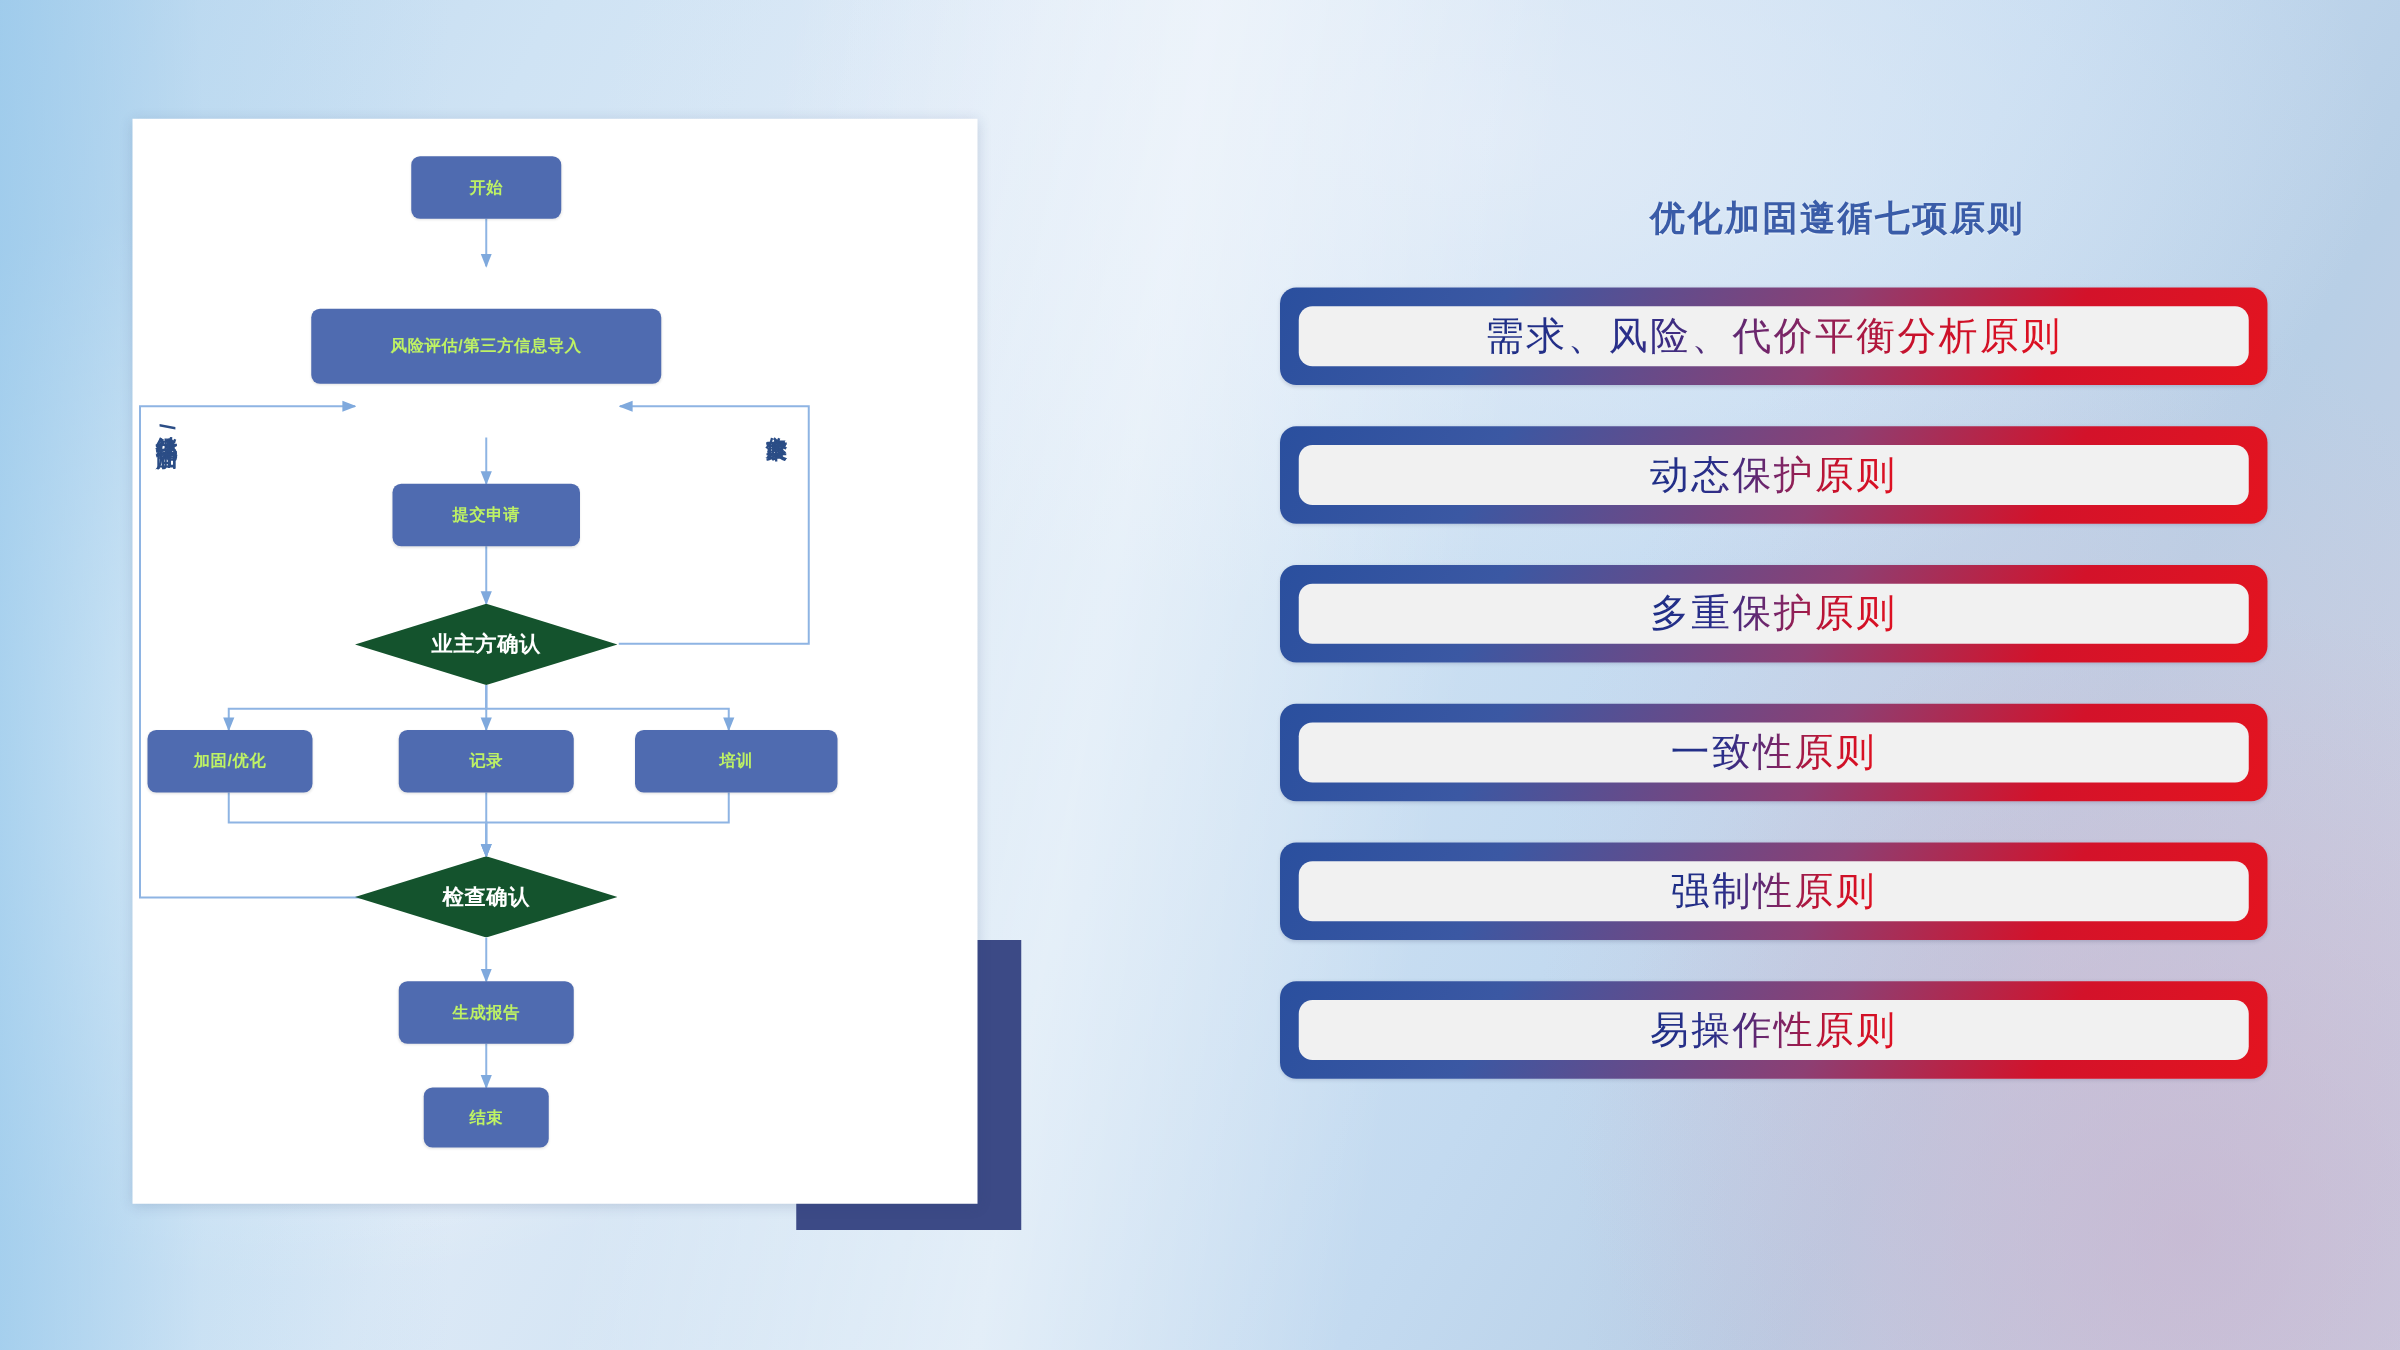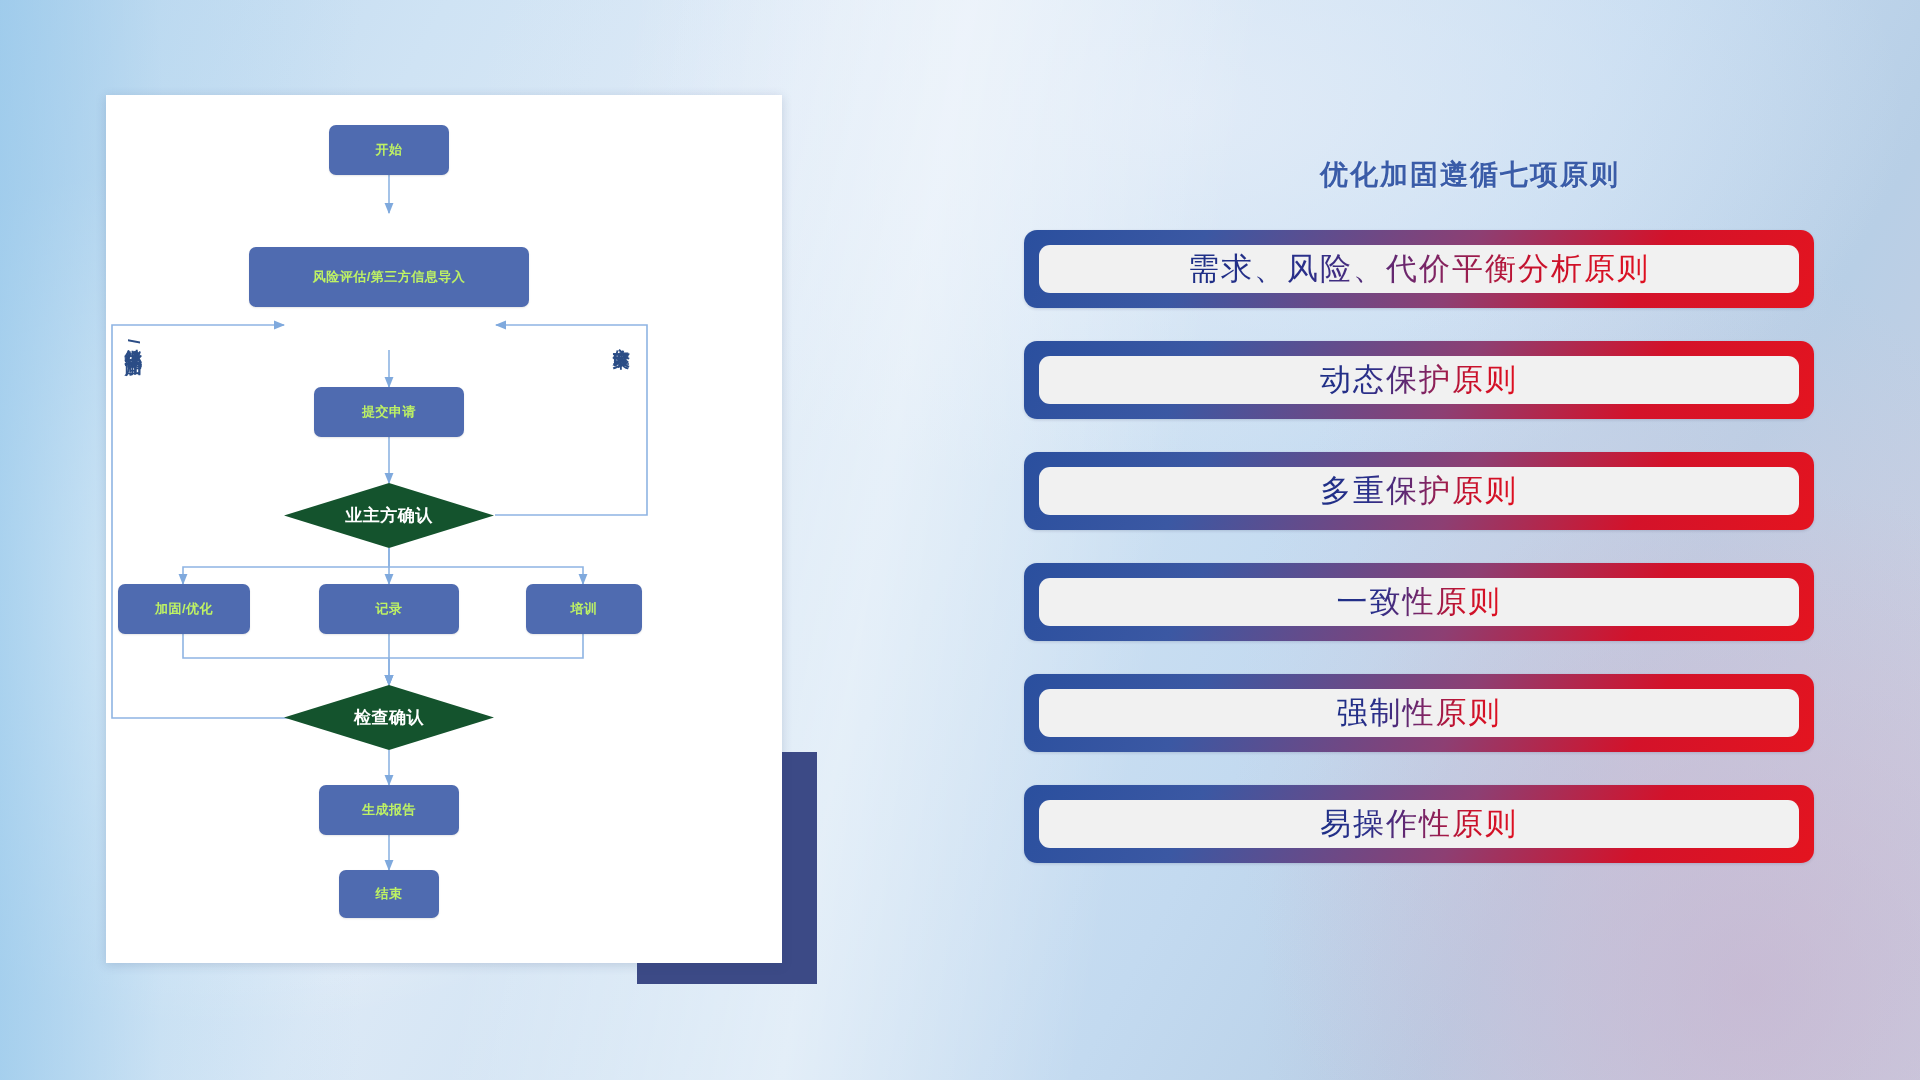--- a/index.html
+++ b/index.html
@@ -167,21 +167,21 @@
 
 
     <div class="node" style="left:208px;top:292px;width:150px;height:50px;">提交申请</div>
 
     <div class="diamond" style="left:178px;top:388px;width:210px;height:65px;">业主方确认</div>
 
     <div class="node" style="left:12px;top:489px;width:132px;height:50px;">加固/优化</div>
 
     <div class="node" style="left:213px;top:489px;width:140px;height:50px;">记录</div>
 
-    <div class="node" style="left:420px;top:489px;width:116px;height:50px;">培训</div>
+    <div class="node" style="left:402px;top:489px;width:162px;height:50px;">培训</div>
 
     <div class="diamond" style="left:178px;top:590px;width:210px;height:65px;">检查确认</div>
 
     <div class="node" style="left:213px;top:690px;width:140px;height:50px;">生成报告</div>
 
     <div class="node" style="left:233px;top:775px;width:100px;height:48px;">结束</div>
 
     <div class="vlabel" style="left:18px;top:240px;height:150px;">继续优化/加固</div>
 
     <div class="vlabel" style="left:506px;top:240px;height:110px;">方案修改</div>

